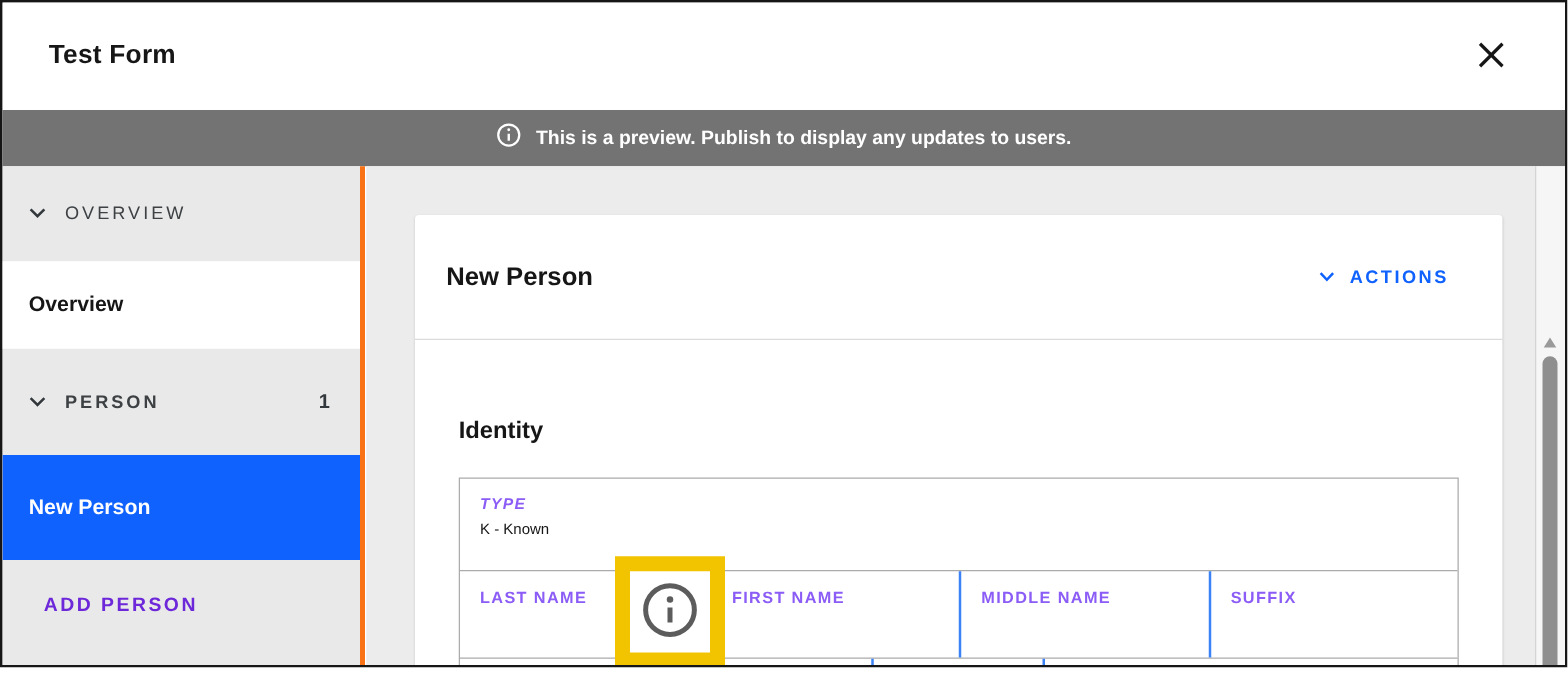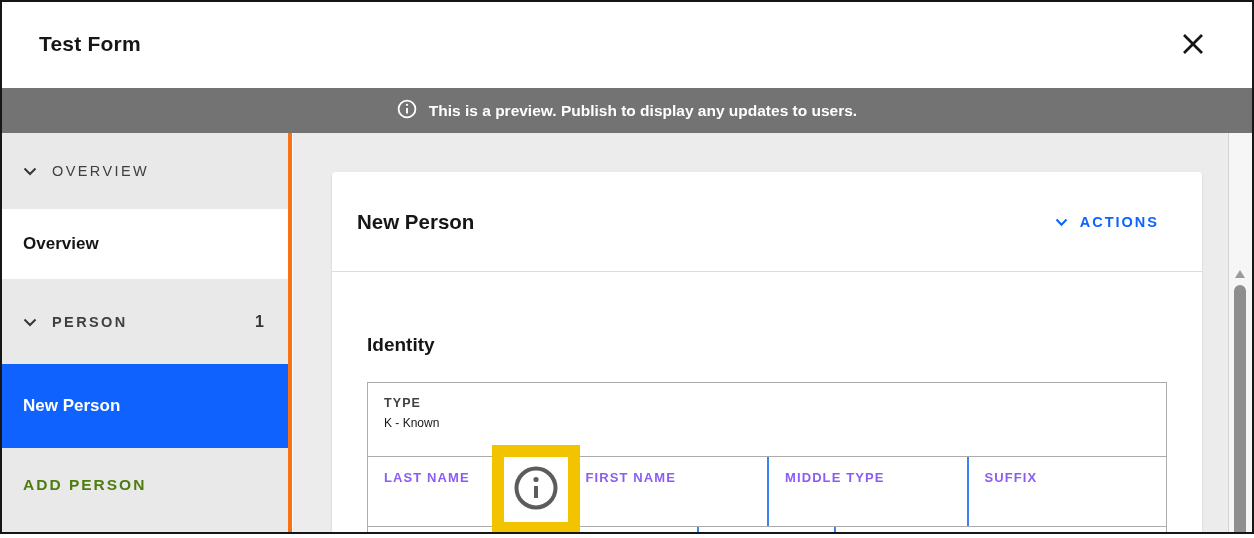--- a/index.html
+++ b/index.html
@@ -21,22 +21,22 @@
   .sidebar{position:absolute;left:0;top:131px;bottom:0;width:290px;background:#e9e9e9;border-right:4px solid #f97316;}
   .side-sec{position:absolute;left:0;width:100%;display:flex;align-items:center;gap:15px;padding-left:21px;
     font-size:14.5px;font-weight:500;letter-spacing:2.4px;color:#3d4144;cursor:pointer;}
   .sec-overview{top:0;height:76px;}
   .sec-person{top:146px;height:85px;font-weight:bold;}
   .side-count{position:absolute;right:24px;font-size:16px;color:#33383c;letter-spacing:0;}
   .side-item{position:absolute;left:0;width:100%;display:flex;align-items:center;padding-left:21px;
     font-size:17px;font-weight:700;cursor:pointer;}
   .item-overview{top:76px;height:70px;background:#ffffff;color:#161616;}
   .item-newperson{top:231px;height:84px;background:#0f62fe;color:#ffffff;}
-  .add-person{position:absolute;left:0;top:330px;width:100%;height:44px;display:flex;align-items:center;padding-left:21px;
-    color:#4d7c0f;font-size:15.5px;font-weight:700;letter-spacing:2px;cursor:pointer;}
+  .add-person{position:absolute;left:0;top:330px;width:100%;height:44px;display:flex;align-items:center;padding-left:33px;
+    color:#6d28d9;font-size:15.5px;font-weight:700;letter-spacing:2px;cursor:pointer;}
   
   .main{position:absolute;left:291px;top:131px;right:24px;bottom:0;background:#ececec;}
   .card{position:absolute;left:330px;top:170px;width:870px;height:400px;background:#fff;
     border-radius:3px;box-shadow:0 1px 2px rgba(0,0,0,.18);}
   .card-header{position:absolute;left:0;top:0;width:100%;height:100px;border-bottom:1px solid #dcdcdc;}
   .card-title{position:absolute;left:25px;top:0;height:100px;display:flex;align-items:center;font-size:20.5px;font-weight:700;}
   .actions{position:absolute;right:37px;top:0;height:100px;display:flex;align-items:center;gap:12px;cursor:pointer;
     color:#0f62fe;font-size:14.5px;font-weight:600;letter-spacing:2px;background:none;border:none;}
   .section-heading{position:absolute;left:35px;top:162px;font-size:19px;font-weight:700;}
   
@@ -136,33 +136,33 @@
         </span>
         <span>ACTIONS</span>
       </button>
     </div>
 
     <div class="section-heading">Identity</div>
 
     <div class="form-table">
       <div class="row row-type">
         <div class="cell" style="width:100%;">
-          <div class="field-label" style="font-size:12.5px;color:#404040;">TYPE</div>
+          <div class="field-label" style="font-size:12.5px;color:#8b5cf6;font-style:italic;">TYPE</div>
           <div class="field-value">K - Known</div>
         </div>
       </div>
       <div class="row row-names">
         <div class="cell cell-w200">
           <div class="field-label">LAST NAME</div>
         </div>
         <div class="cell cell-w200">
           <div class="field-label">FIRST NAME</div>
         </div>
         <div class="cell cell-w200">
-          <div class="field-label">MIDDLE TYPE</div>
+          <div class="field-label">MIDDLE NAME</div>
         </div>
         <div class="cell cell-w200">
           <div class="field-label">SUFFIX</div>
         </div>
       </div>
       <div class="row row-partial">
         <div class="cell" style="width:198px;"></div>
         <div class="cell" style="width:132px;"></div>
         <div class="cell" style="width:137px;"></div>
         <div class="cell" style="width:333px;"></div>

